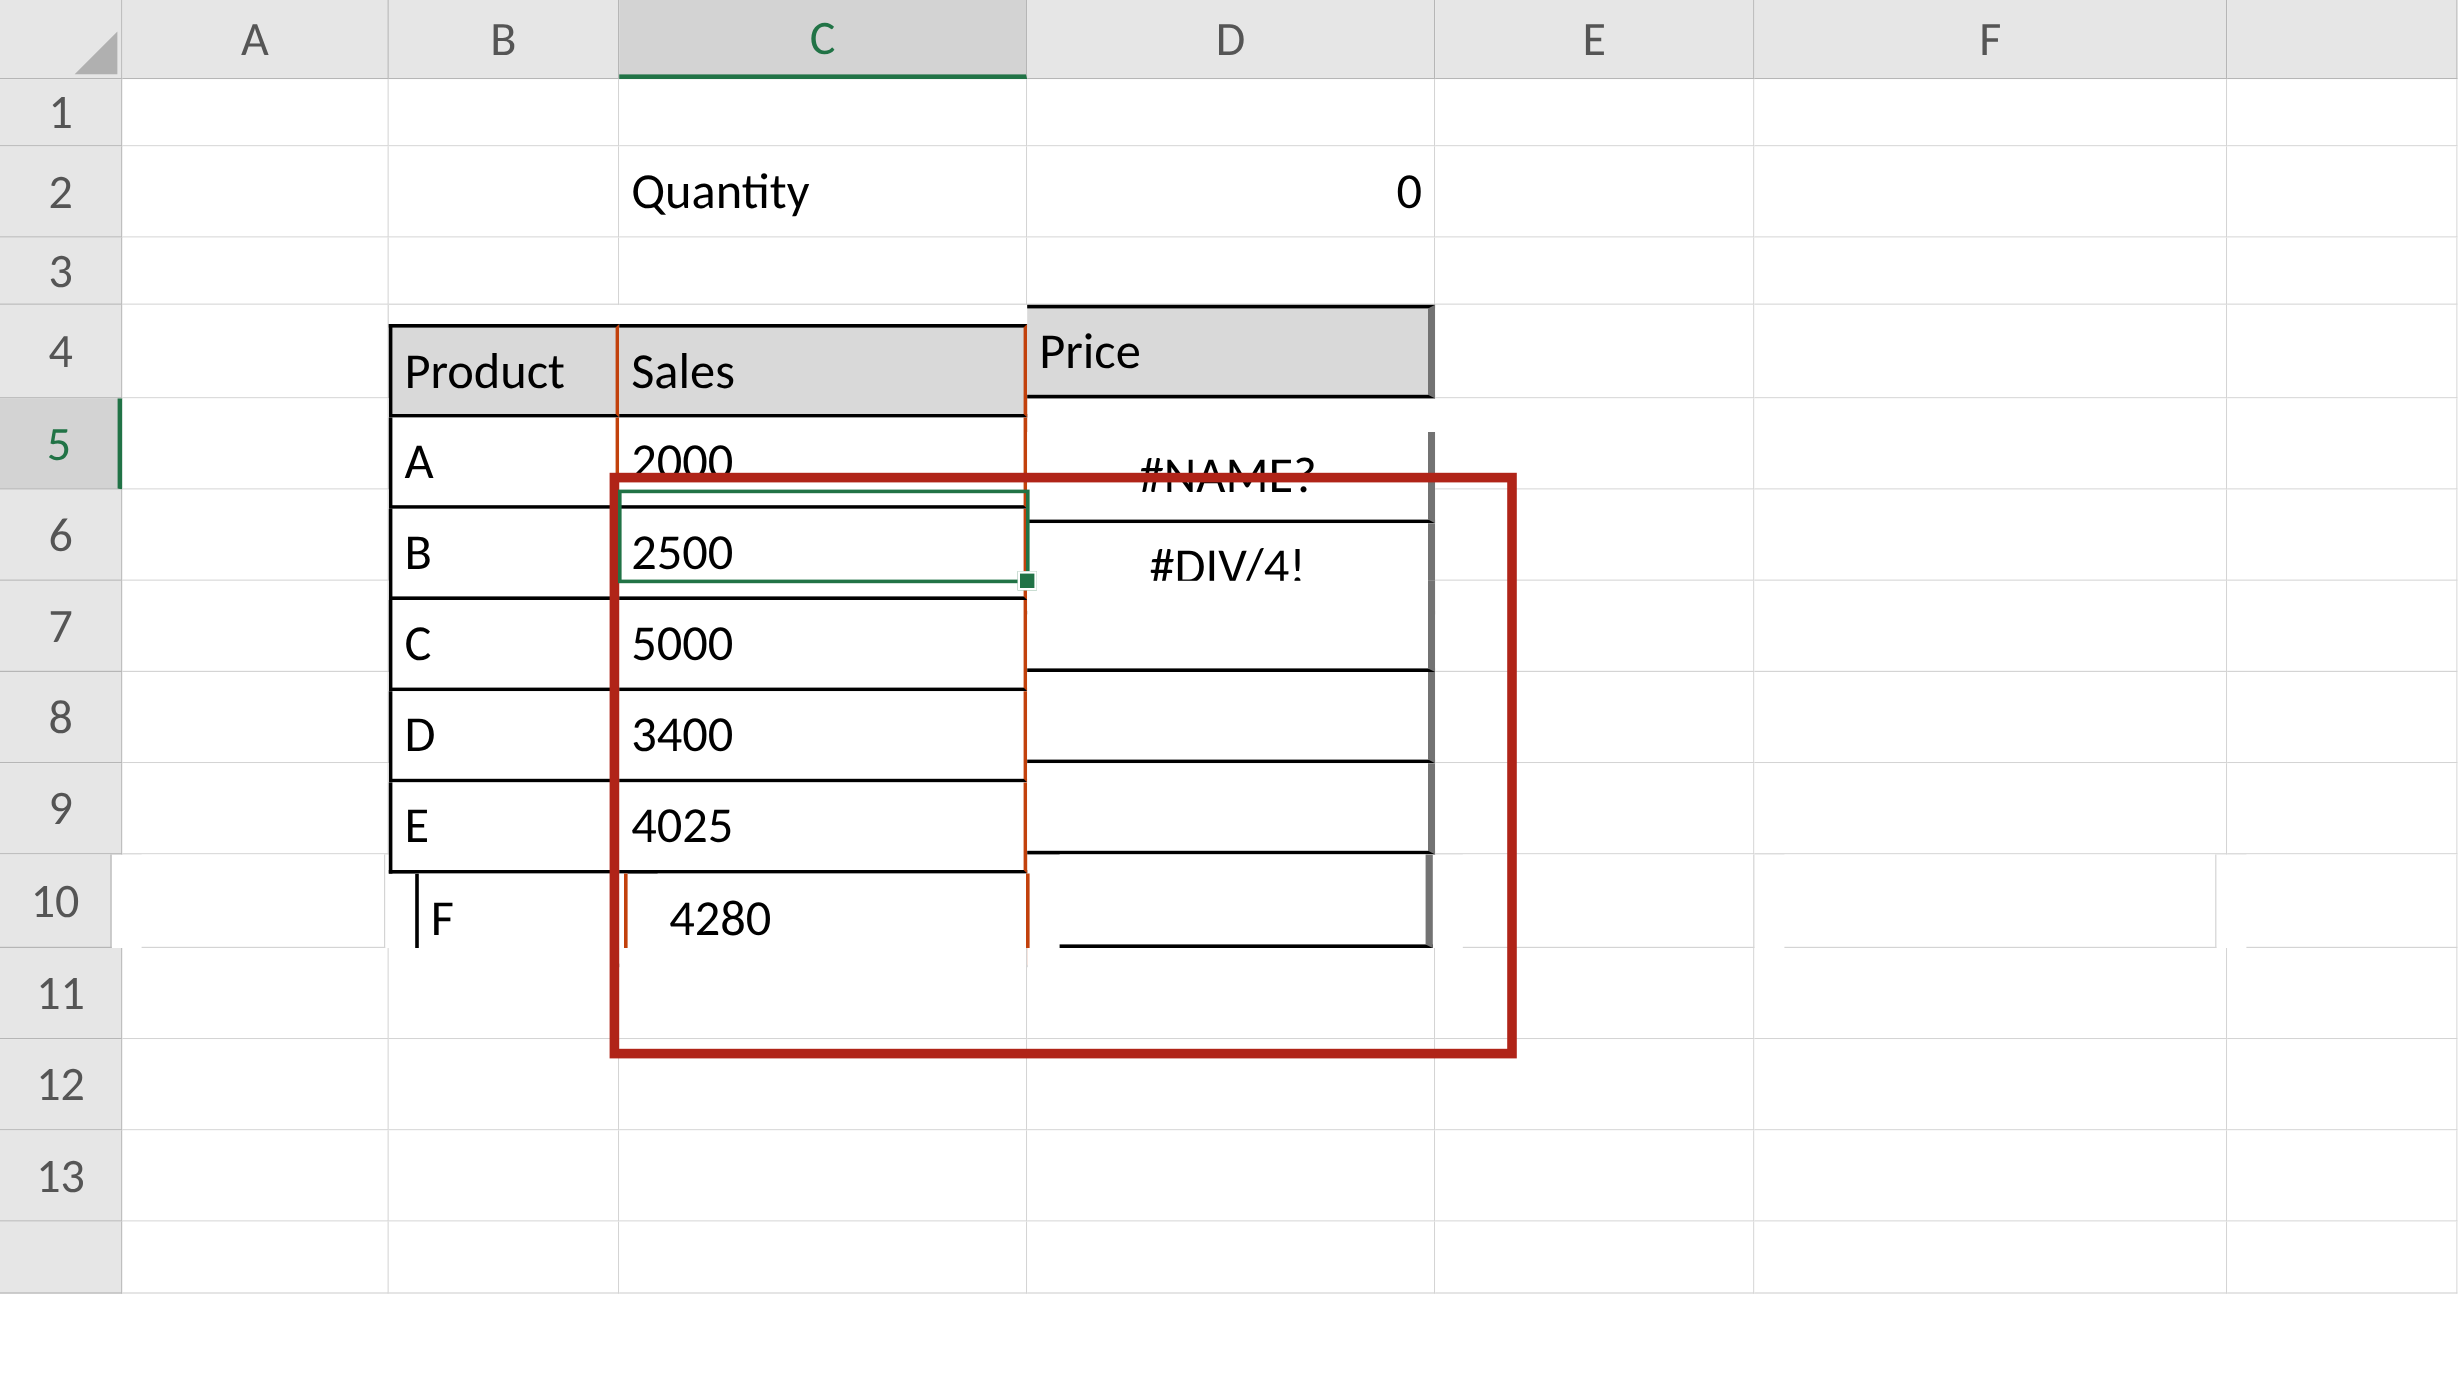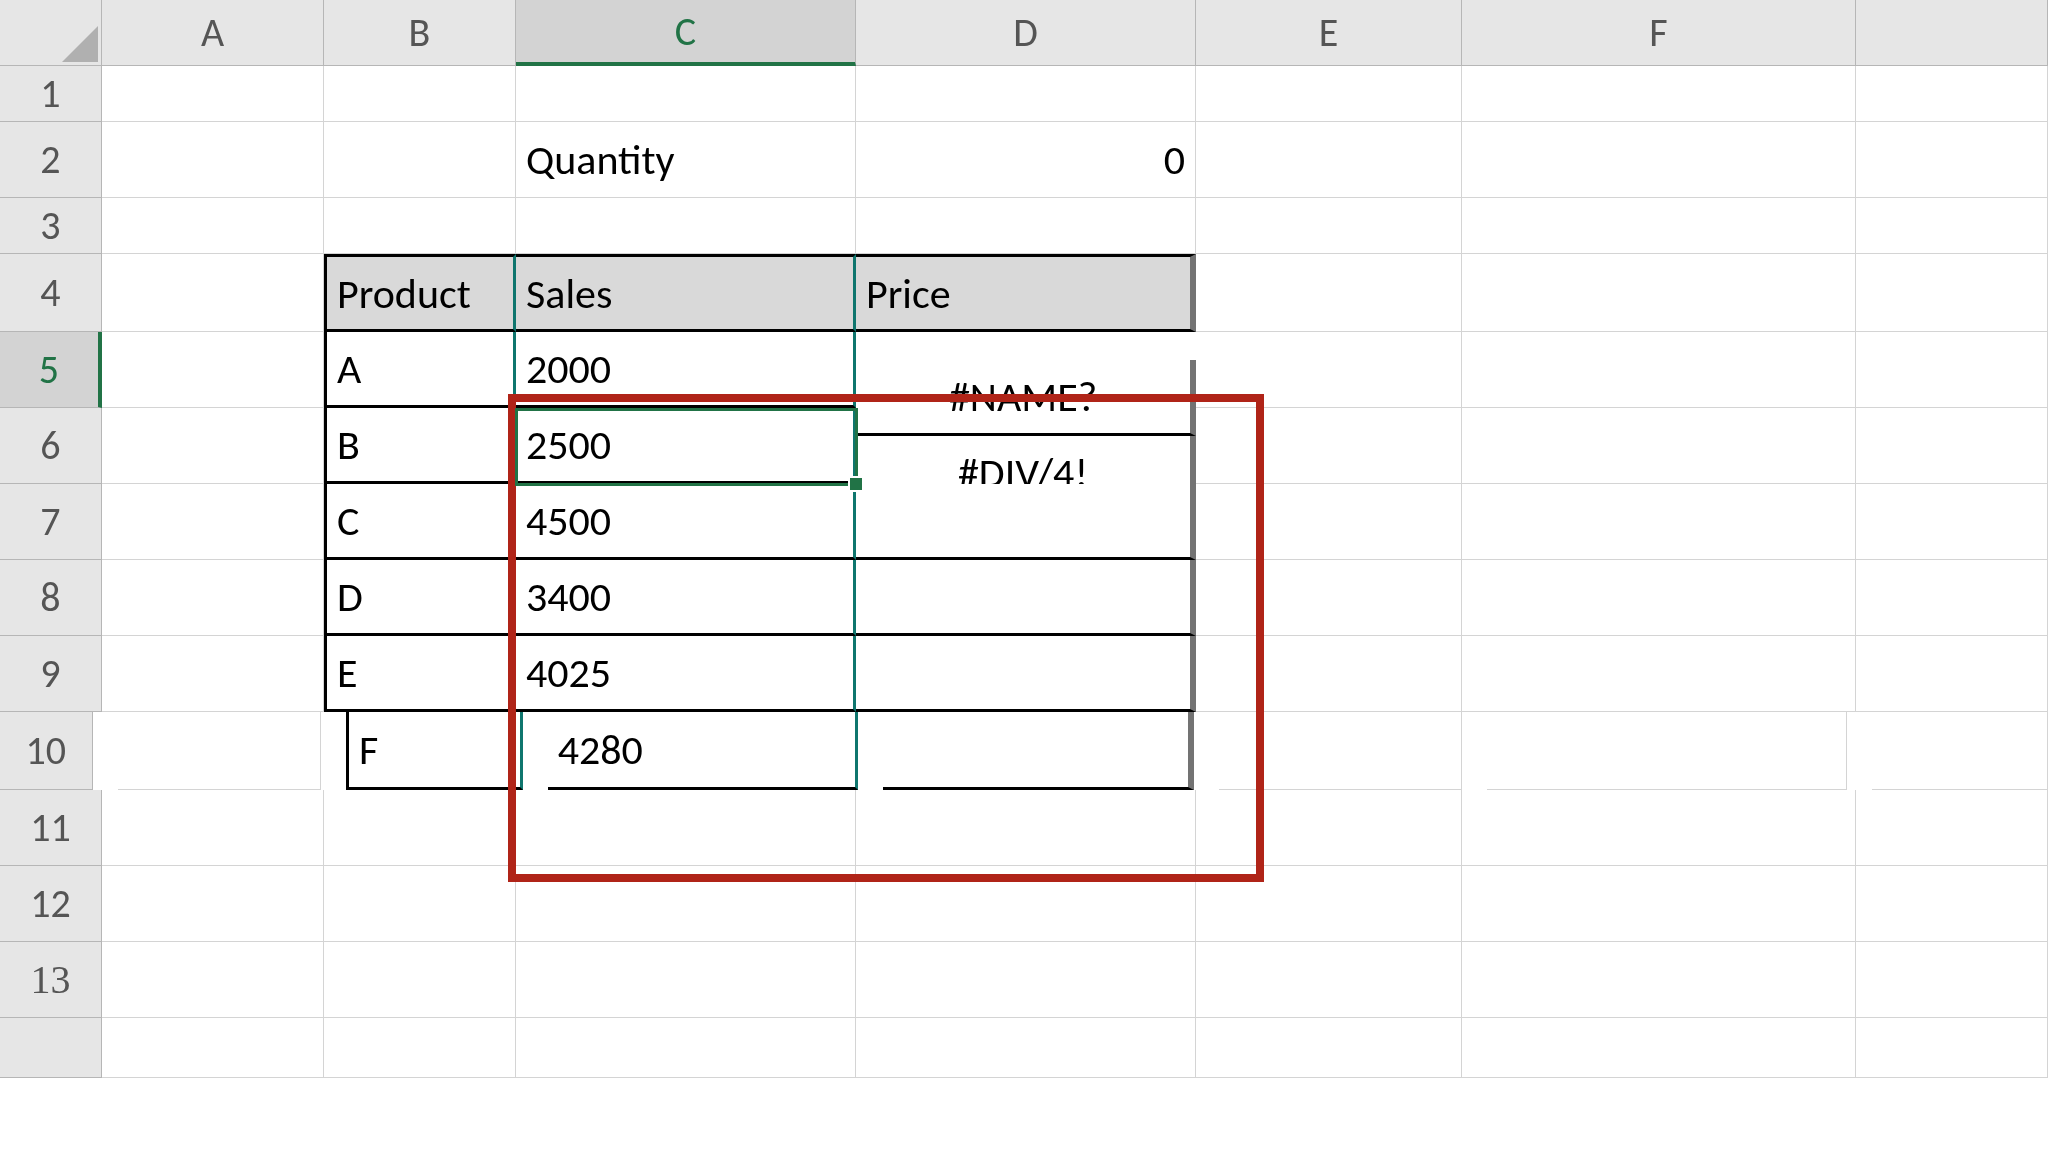--- a/index.html
+++ b/index.html
@@ -128,30 +128,30 @@
   .r3  { height: var(--r3-h); }
   .r4  { height: var(--r4-h); }
   .r5  { height: var(--r5-h); }
   .r6  { height: var(--r6-h); }
   .r7  { height: var(--r7-h); }
   .r8  { height: var(--r8-h); }
   .r9  { height: var(--r9-h); }
   .r10 { height: var(--r10-h); gap: 25px; }
   .r11 { height: var(--r11-h); text-align: right; }
   .r12 { height: var(--r12-h); }
-  .r13 { height: var(--r13-h); font-family: Liberation Serif, serif; }
+  .r13 { height: var(--r13-h); }
   .r14 { height: var(--r14-h); }
 
   
   .tbl-border-t { border-top: 3px solid #000; }
   .tbl-border-b { border-bottom: 3px solid #000; }
   .tbl-border-l { border-left: 3px solid #000; }
   .tbl-border-r { border-right: 6px solid #737373; }
   .tbl-border-inner-h { border-bottom: 3px solid #000; }
-  .tbl-border-inner-v { border-right: 3px solid #0f766e; }
+  .tbl-border-inner-v { border-right: 3px solid #c2410c; margin-top: 16px; }
 
   .table-header {
     background: #d9d9d9;
   }
 
   .right { justify-content: flex-end; }
   .center { justify-content: center; margin-top: 28px; }
 
   
   .active-cell-overlay {
@@ -266,21 +266,21 @@
     <div class="cell colD r6 center tbl-border-r tbl-border-inner-h">#DIV/4!</div>
     <div class="cell colE r6"></div>
     <div class="cell colF r6"></div>
     <div class="cell colPartial r6"></div>
   </div>
 
   <div class="row r7">
     <div class="row-header r7">7</div>
     <div class="cell colA r7"></div>
     <div class="cell colB r7 tbl-border-l tbl-border-inner-v tbl-border-inner-h">C</div>
-    <div class="cell colC r7 tbl-border-inner-v tbl-border-inner-h">4500</div>
+    <div class="cell colC r7 tbl-border-inner-v tbl-border-inner-h">5000</div>
     <div class="cell colD r7 tbl-border-r tbl-border-inner-h"></div>
     <div class="cell colE r7"></div>
     <div class="cell colF r7"></div>
     <div class="cell colPartial r7"></div>
   </div>
 
   <div class="row r8">
     <div class="row-header r8">8</div>
     <div class="cell colA r8"></div>
     <div class="cell colB r8 tbl-border-l tbl-border-inner-v tbl-border-inner-h">D</div>

